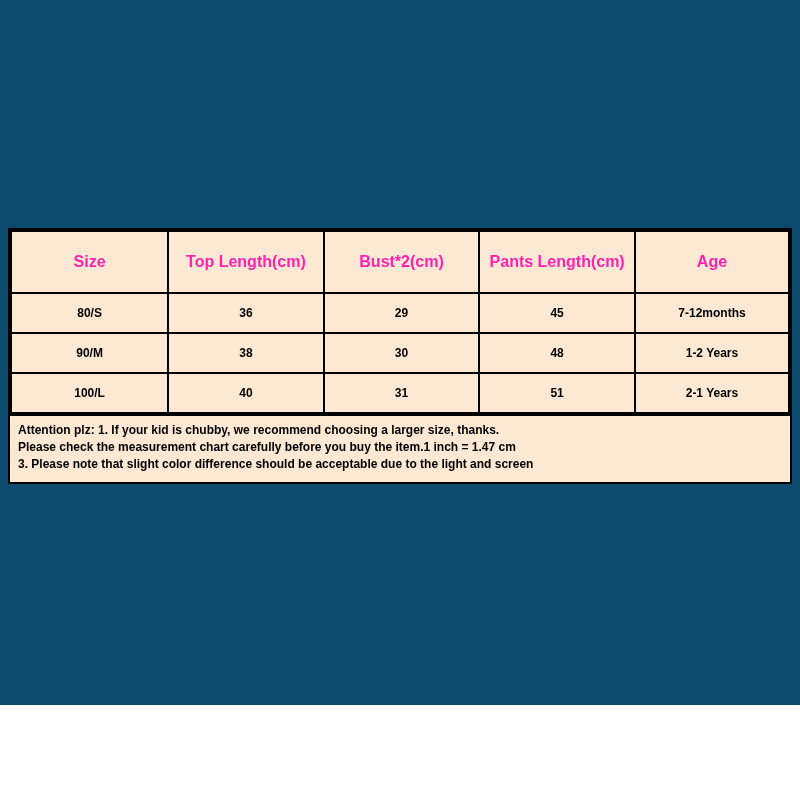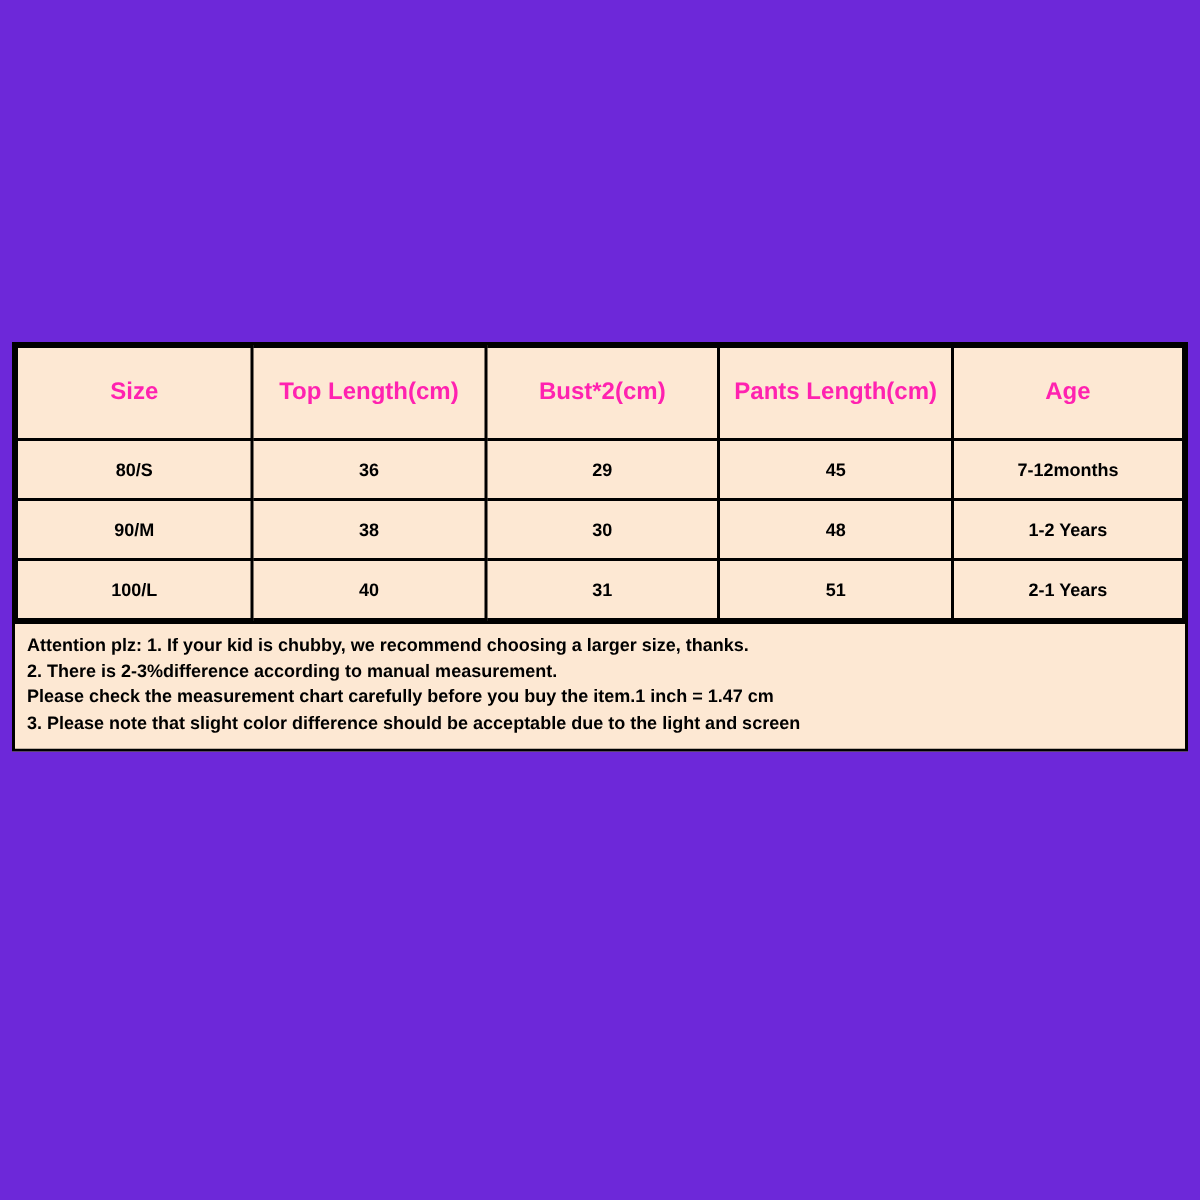--- a/index.html
+++ b/index.html
@@ -9,22 +9,22 @@
   body {
     width: 800px;
     height: 800px;
     background: #ffffff;
     font-family: "Liberation Sans", sans-serif;
     overflow: hidden;
   }
   .page {
     position: relative;
     width: 800px;
-    height: 800px;
-    background: #6d28d9;
+    height: 705px;
+    background: #0c4a6e;
   }
   .chart-wrap {
     position: absolute;
     left: 8px;
     top: 228px;
     width: 784px;
     background: #fde8d3;
     border: 2px solid #000000;
     box-sizing: border-box;
   }
@@ -120,19 +120,18 @@
           <td>40</td>
           <td>31</td>
           <td>51</td>
           <td>2-1 Years</td>
         </tr>
       </tbody>
     </table>
 
     <div class="notes notes-box">
       <p>Attention plz: 1. If your kid is chubby, we recommend choosing a larger size, thanks.</p>
-      <p>2. There is 2-3%difference according to manual measurement.</p>
       <p>Please check the measurement chart carefully before you buy the item.1 inch = 1.47 cm</p>
       <p>3. Please note that slight color difference should be acceptable due to the light and screen</p>
     </div>
 
   </div>
 </div>
 
 </body></html>

